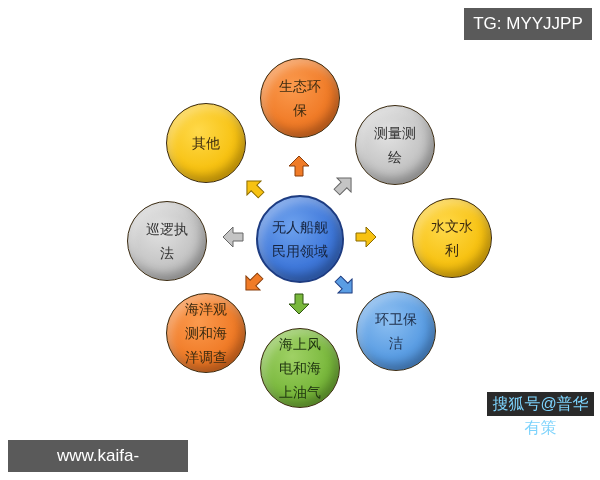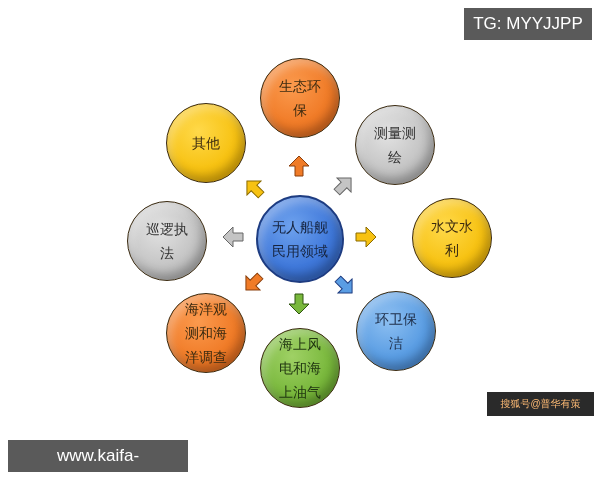--- a/index.html
+++ b/index.html
@@ -1,22 +1,22 @@
 <!DOCTYPE html>
 <html><head>
 <meta charset="utf-8">
 <style>
   html, body { margin:0; padding:0; }
   body { width:600px; height:480px; background:#ffffff; position:relative; overflow:hidden;
          font-family:"DejaVu Sans", sans-serif; }
   .tag { position:absolute; background:#5a5a5a; color:#ffffff; font-family:"Liberation Sans", sans-serif; }
   #tg { left:464px; top:8px; width:128px; height:32px; line-height:32px; font-size:17px; text-align:center; }
   #site { left:8px; top:440px; width:180px; height:32px; line-height:32px; font-size:17px; text-align:center; }
-  #sohu { left:487px; top:392px; width:107px; height:24px; line-height:24px; font-size:10px; text-align:center;
-          background:#2a2a2a; color:#fdba74; }
+  #sohu { left:487px; top:392px; width:107px; height:24px; line-height:24px; font-size:16px; text-align:center;
+          background:#2a2a2a; color:#7dd3fc; }
   .node { position:absolute; border-radius:50%; display:flex; align-items:center; justify-content:center;
           text-align:center; font-size:14px; line-height:24px; color:#3a2a10; border:1px solid #3a2a10;
           box-shadow: inset -4px -6px 10px rgba(0,0,0,0.25), inset 4px 6px 10px rgba(255,255,255,0.35); }
   .node span { display:block; width:62px; }
   .orange { background: radial-gradient(circle at 40% 35%, #fb9a4e 0%, #f07b27 55%, #d8621a 100%); }
   .yellow { background: radial-gradient(circle at 40% 35%, #ffd94a 0%, #f7c212 55%, #e3a800 100%); }
   .gray   { background: radial-gradient(circle at 40% 35%, #e2e2e2 0%, #c4c4c4 55%, #a7a7a7 100%); color:#333; }
   .blue   { background: radial-gradient(circle at 40% 35%, #8ec0f2 0%, #5a9de3 55%, #3f7fcc 100%); color:#1c2b45; }
   .green  { background: radial-gradient(circle at 40% 35%, #9fd165 0%, #79b83c 55%, #5d9a26 100%); color:#1f3410; }
   .center { background: radial-gradient(circle at 40% 35%, #6ea2ee 0%, #3f78da 55%, #2b5cb8 100%); color:#16243f;

